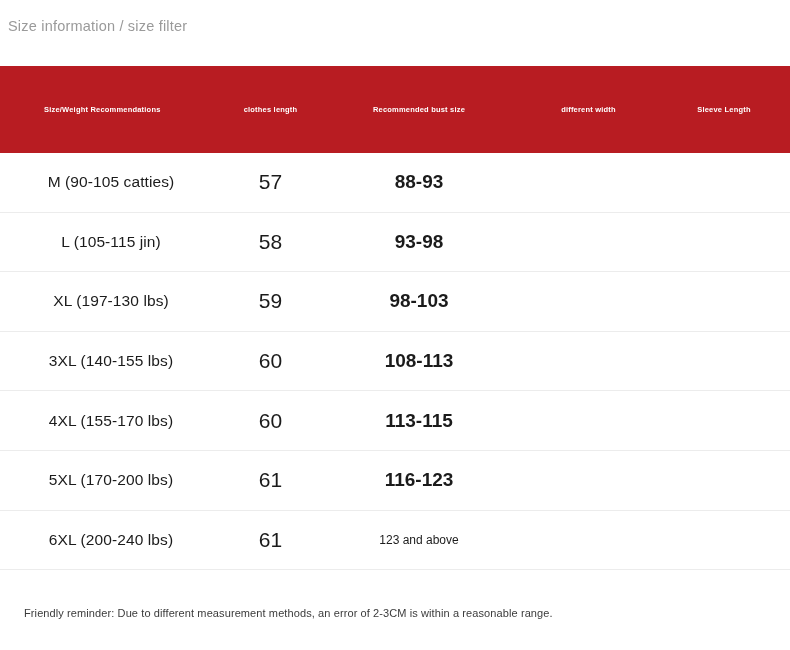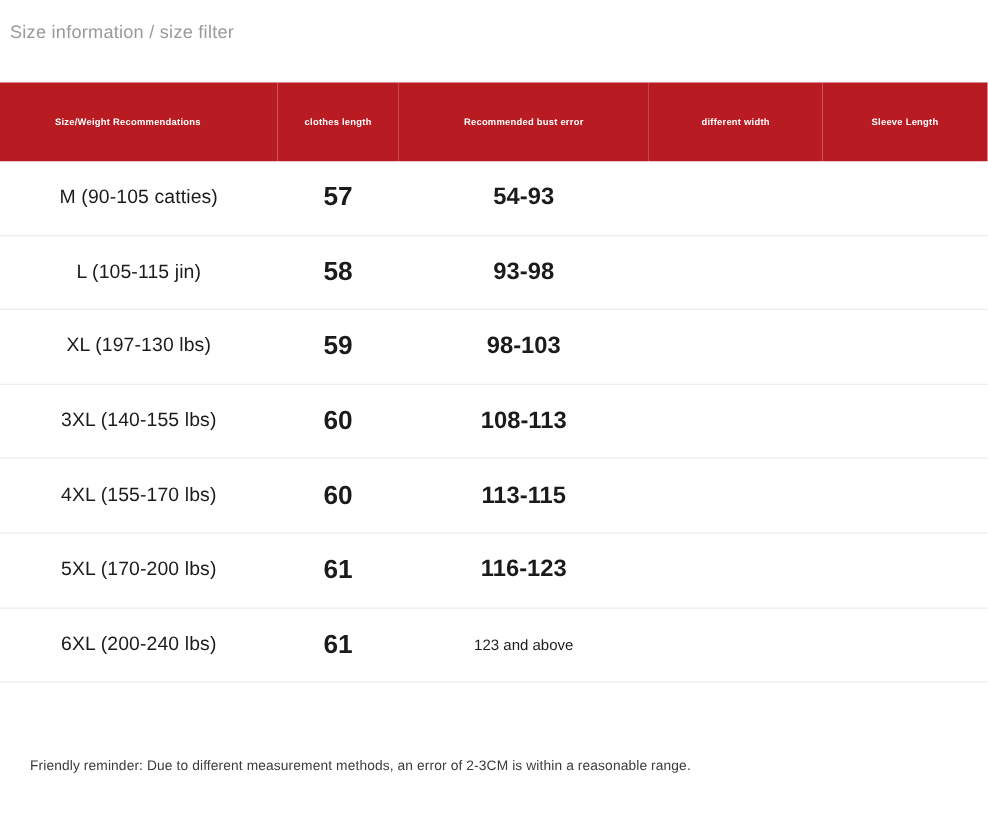--- a/index.html
+++ b/index.html
@@ -37,21 +37,21 @@
   }
   .size-table thead th {
     background: #b81c22;
     color: #ffffff;
     font-size: 7.5px;
     font-weight: 600;
     letter-spacing: 0.2px;
     height: 63px;
     vertical-align: middle;
     text-align: center;
-    padding: 0;
+    padding: 12px;
   }
   .size-table thead th.col-size {
     text-align: left;
     padding-left: 44px;
   }
   .size-table tbody td {
     border-bottom: 1px solid #ececec;
     height: 58.6px;
     padding: 0;
     vertical-align: middle;
@@ -62,21 +62,21 @@
     border-bottom: 1px solid #ececec;
   }
   td.col-size {
     text-align: center;
     font-size: 15.5px;
     color: #1a1a1a;
     letter-spacing: 0.1px;
   }
   td.col-length {
     font-size: 21px;
-    font-weight: 700;
+    font-weight: 400;
     color: #111111;
   }
   td.col-bust {
     font-size: 19px;
     font-weight: 700;
     color: #111111;
   }
   td.col-bust.small-note {
     font-size: 12px;
     font-weight: 400;
@@ -112,30 +112,30 @@
       <col class="c-size">
       <col class="c-length">
       <col class="c-bust">
       <col class="c-shoulder">
       <col class="c-sleeve">
     </colgroup>
     <thead>
       <tr>
         <th class="col-size">Size/Weight Recommendations</th>
         <th>clothes length</th>
-        <th>Recommended bust error</th>
+        <th>Recommended bust size</th>
         <th>different width</th>
         <th>Sleeve Length</th>
       </tr>
     </thead>
     <tbody>
       <tr>
         <td class="col-size">M (90-105 catties)</td>
         <td class="col-length">57</td>
-        <td class="col-bust">54-93</td>
+        <td class="col-bust">88-93</td>
         <td class="col-shoulder"></td>
         <td class="col-sleeve"></td>
       </tr>
       <tr>
         <td class="col-size">L (105-115 jin)</td>
         <td class="col-length">58</td>
         <td class="col-bust">93-98</td>
         <td class="col-shoulder"></td>
         <td class="col-sleeve"></td>
       </tr>

